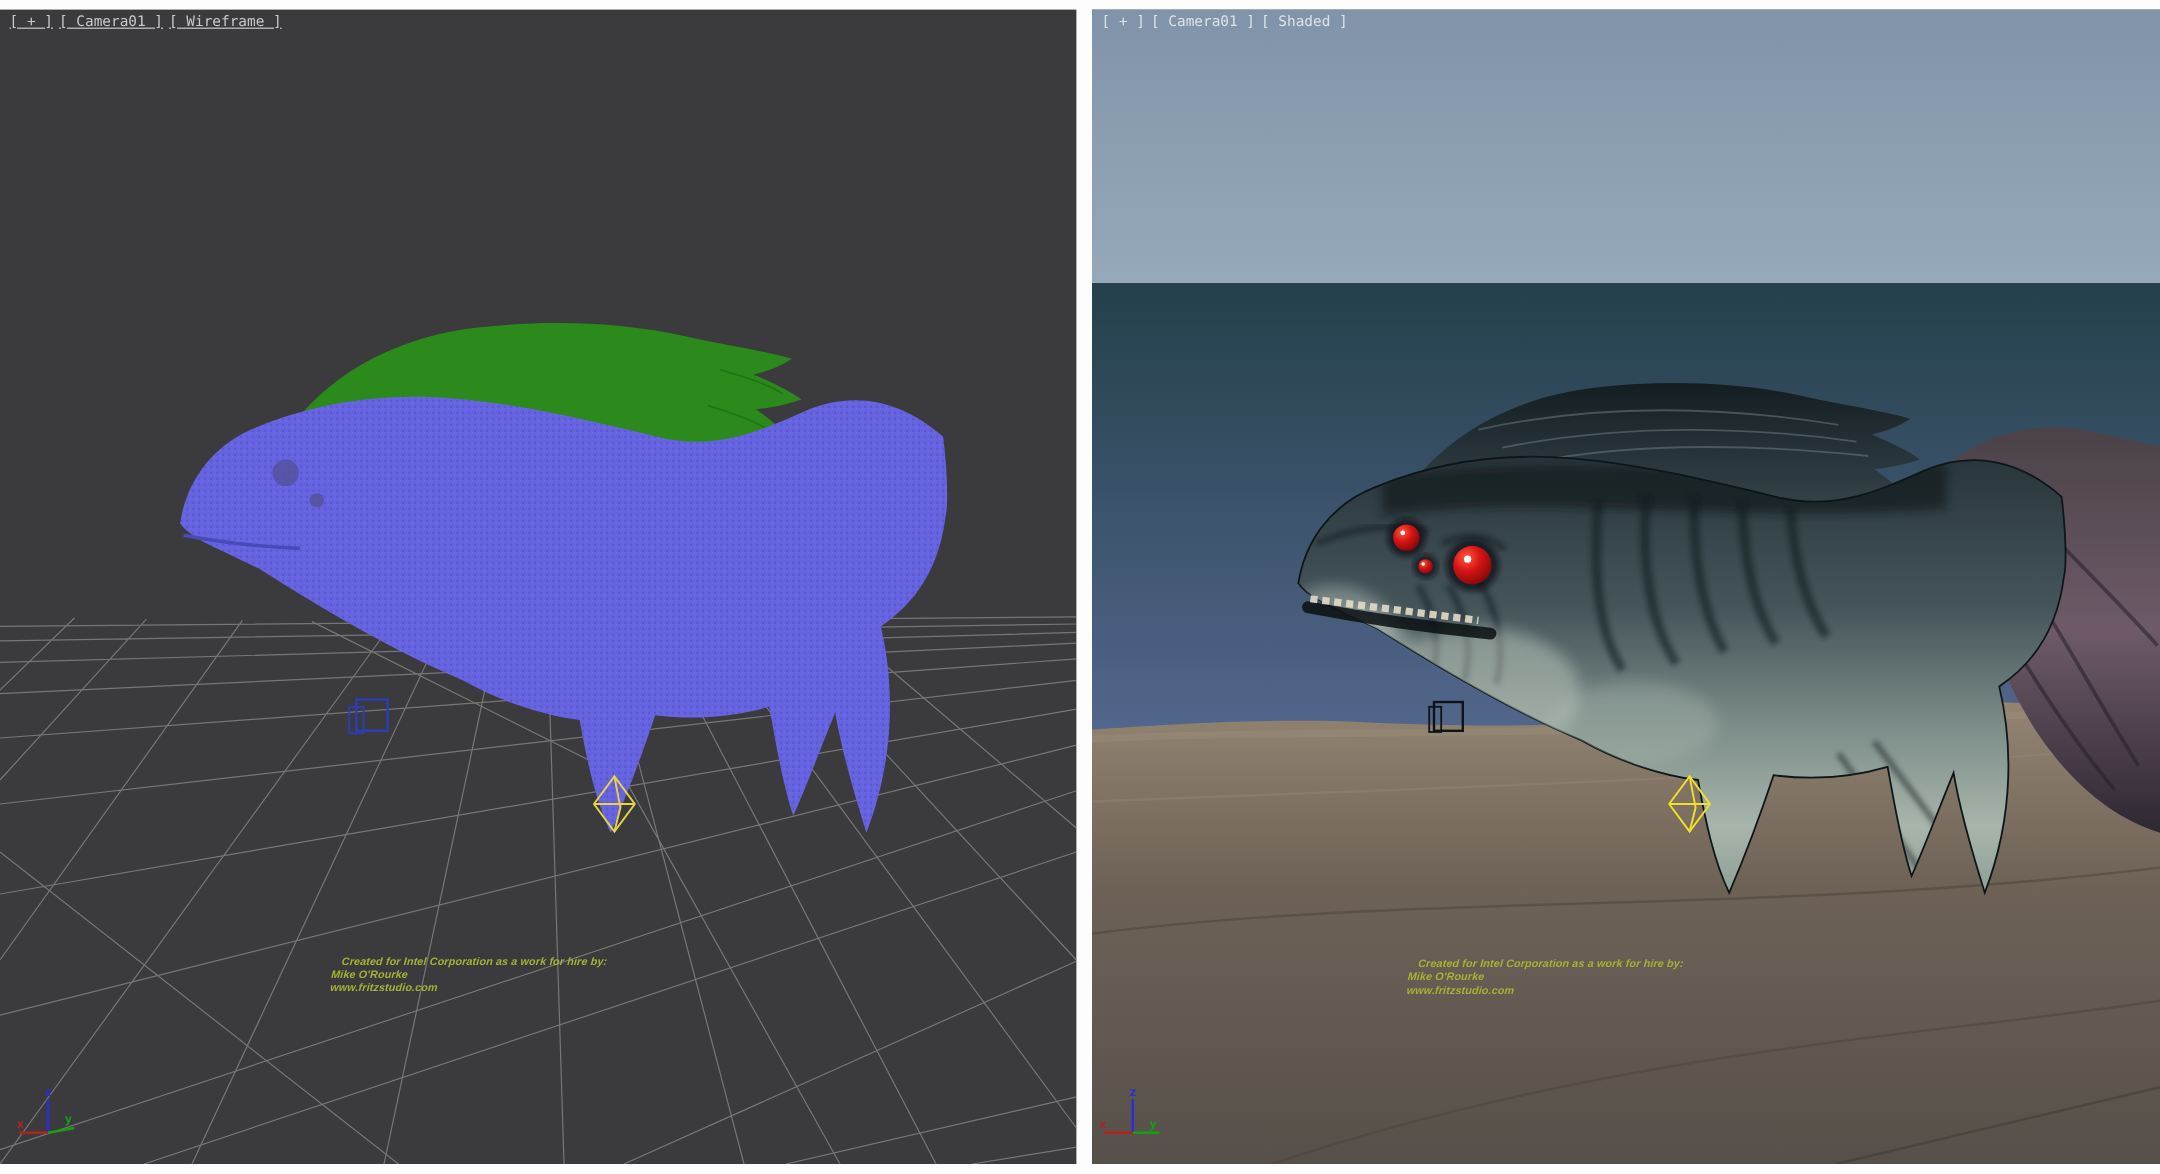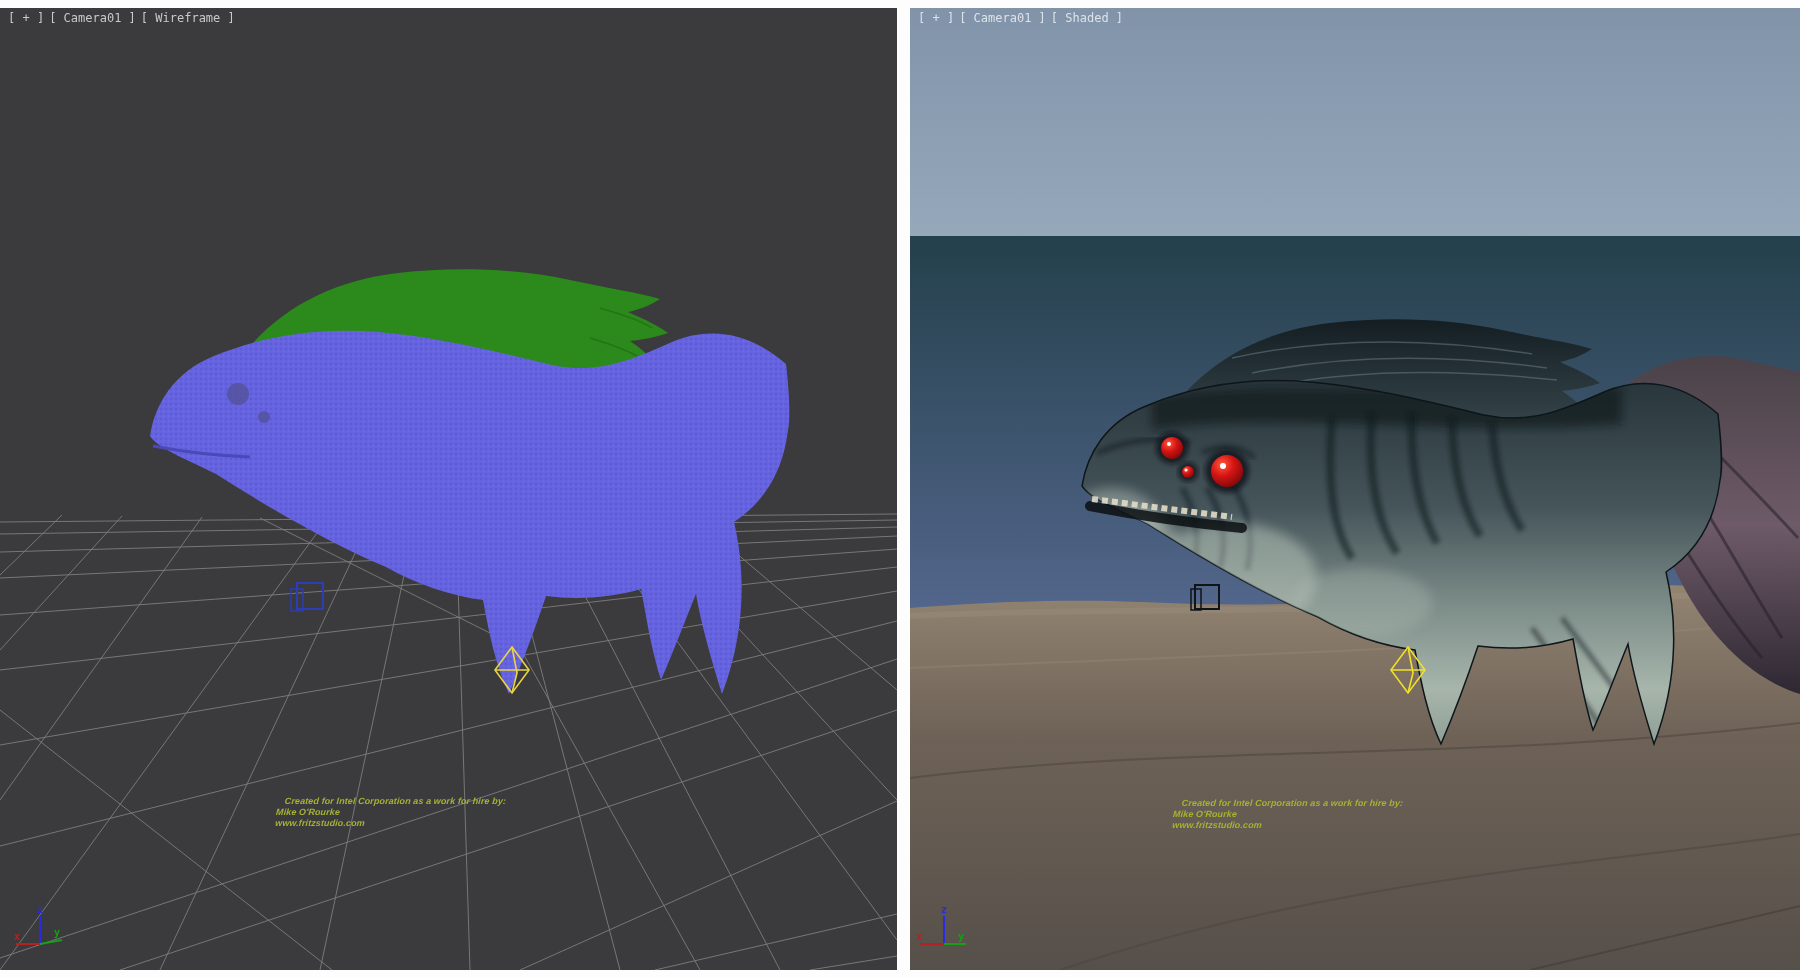--- a/index.html
+++ b/index.html
@@ -8,21 +8,21 @@
   .window { position:relative; width:1800px; height:978px; background:#fdfdfd; }
 
   .vp { position:absolute; top:8px; height:962px; overflow:hidden; }
   .vp-left  { left:0;     width:897px; background:#3b3b3d; }
   .vp-right { left:910px; width:896px; background:#24404b; }
 
   .scene { position:absolute; left:0; top:0; }
 
   .vp-label { position:absolute; left:8px; top:3px;
               font:12px "DejaVu Sans Mono", monospace; user-select:none; z-index:5; }
-  .vp-left  .vp-label { color:#c9c9c9; }
+  .vp-left  .vp-label { color:#c9c9c9;text-decoration:underline; }
   .vp-right .vp-label { color:#dce3ea; }
   .vp-label span { margin-right:5px; cursor:pointer; }
 
   .credit { position:absolute; z-index:4;
             font:italic bold 9px "Liberation Sans", sans-serif;
             color:#a6b233; line-height:11px; letter-spacing:.1px;
             transform:skewX(-4deg); white-space:nowrap; }
   .vp-left  .credit { left:276px; top:788px; }
   .vp-right .credit { left:263px; top:790px; }
   .credit .l1 { padding-left:8px; }

